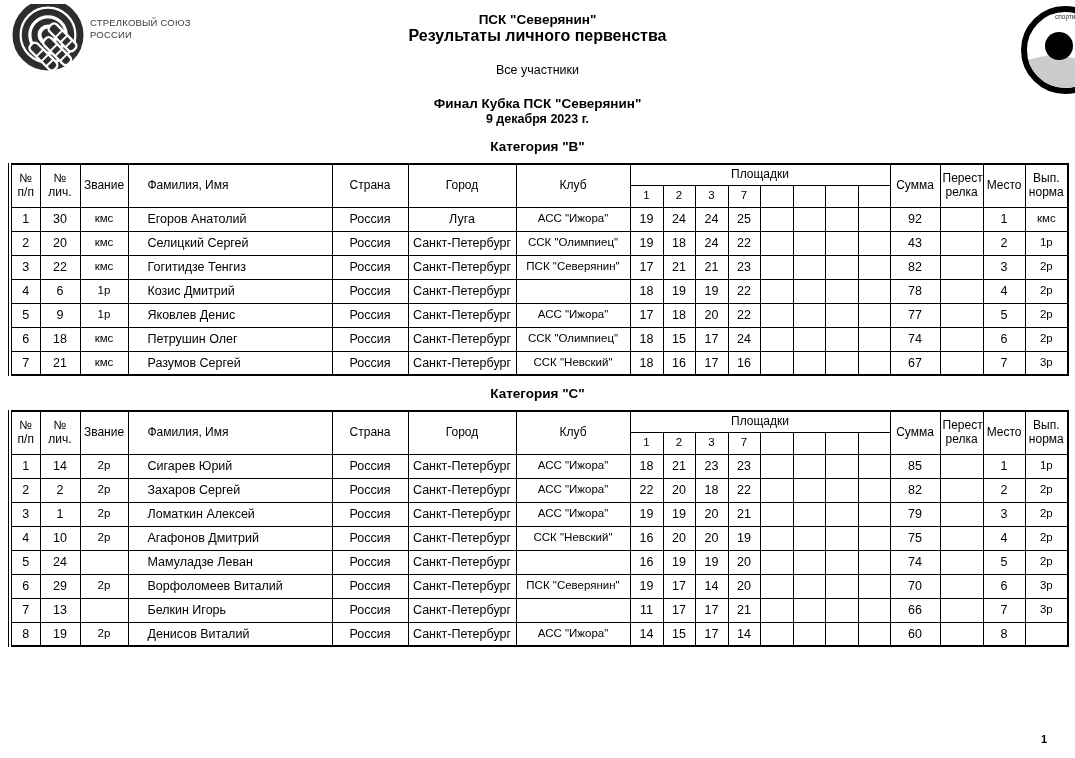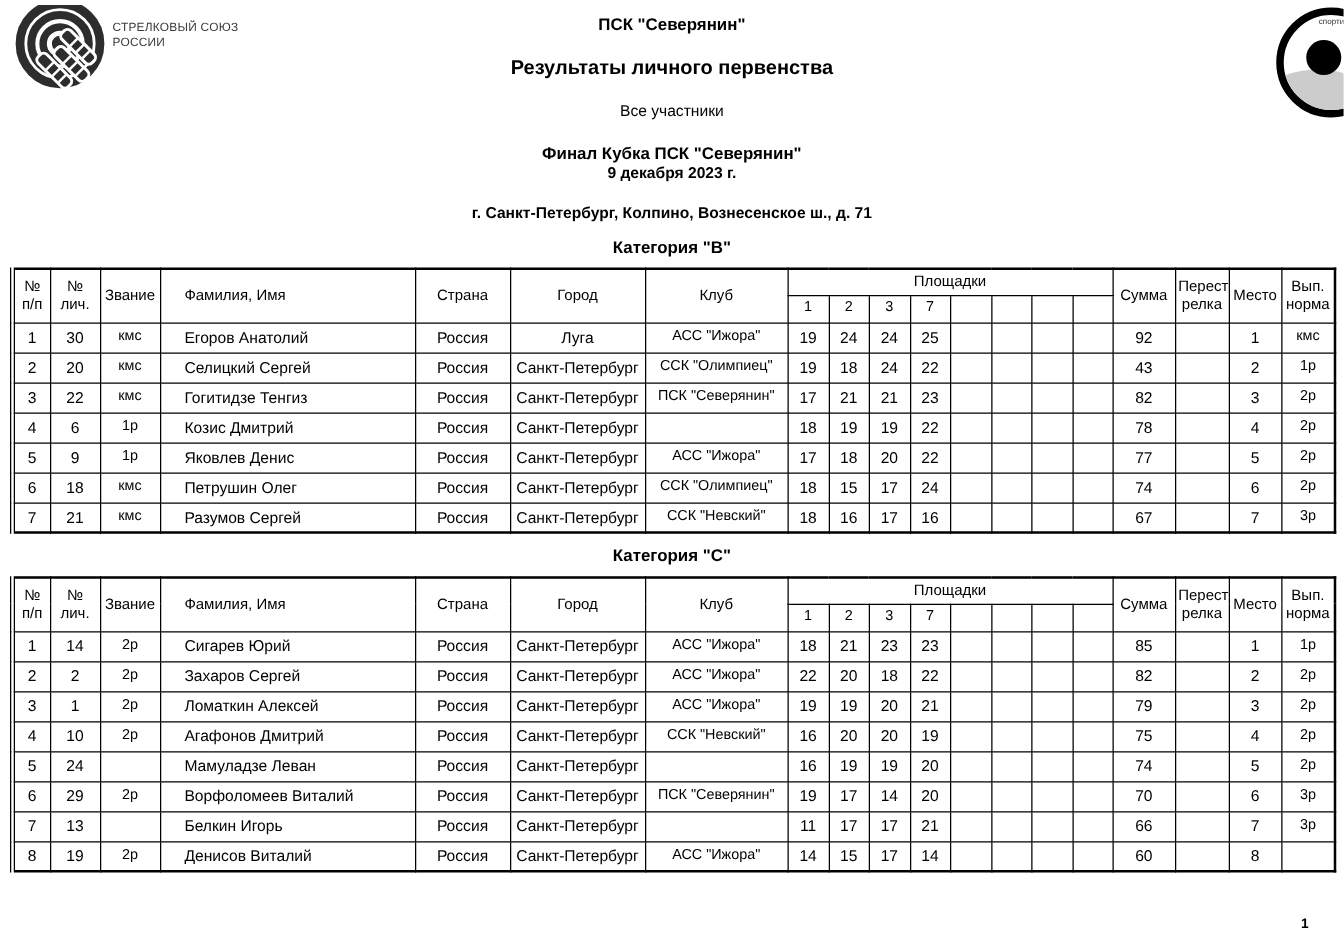--- a/index.html
+++ b/index.html
@@ -21,21 +21,21 @@
   .right-logo-text {
     position:absolute; right:92px; top:13px;
     font-size:9.5px; line-height:1.3; color:#3b3b3b; letter-spacing:.2px;
     text-align:right; white-space:pre-line;
   }
   .right-logo { position:absolute; top:4px; right:-36px; width:92px; height:92px; }
 
   
   .titles { text-align:center; padding-top:12px; }
   .t-club  { font-size:13.5px; font-weight:bold; }
-  .t-main  { margin-top:19px; font-size:16px; font-weight:bold; }
+  .t-main  { font-size:16px; font-weight:bold; }
   .t-sub   { margin-top:18px; font-size:12.5px; }
   .t-event { margin-top:19px; font-size:13.5px; font-weight:bold; }
   .t-date  { margin-top:1px; font-size:12.5px; font-weight:bold; }
   .t-loc   { margin-top:18px; font-size:12.5px; font-weight:bold; }
   .cat-title { margin-top:13px; margin-bottom:9px; font-size:13.5px; font-weight:bold; text-align:center; }
   .cat-title.second { margin-top:10px; }
 
   
   table.results {
     margin-left:8px; width:1058px;
@@ -114,21 +114,20 @@
       <text x="36" y="15" font-size="6.5" fill="#333333" font-family="Liberation Sans, sans-serif">спортинг</text>
     </svg>
   </div>
 
   <div class="titles">
     <div class="t-club">ПСК "Северянин"</div>
     <div class="t-main">Результаты личного первенства</div>
     <div class="t-sub">Все участники</div>
     <div class="t-event">Финал Кубка ПСК "Северянин"</div>
     <div class="t-date">9 декабря 2023 г.</div>
-    <div class="t-loc">г. Санкт-Петербург, Колпино, Вознесенское ш., д. 71</div>
   </div>
 
   <div class="cat-title">Категория "В"</div>
   <table class="results">
       <colgroup>
         <col style="width: 30px;">
         <col style="width: 40px;">
         <col style="width: 48px;">
         <col style="width: 204px;">
         <col style="width: 76px;">

